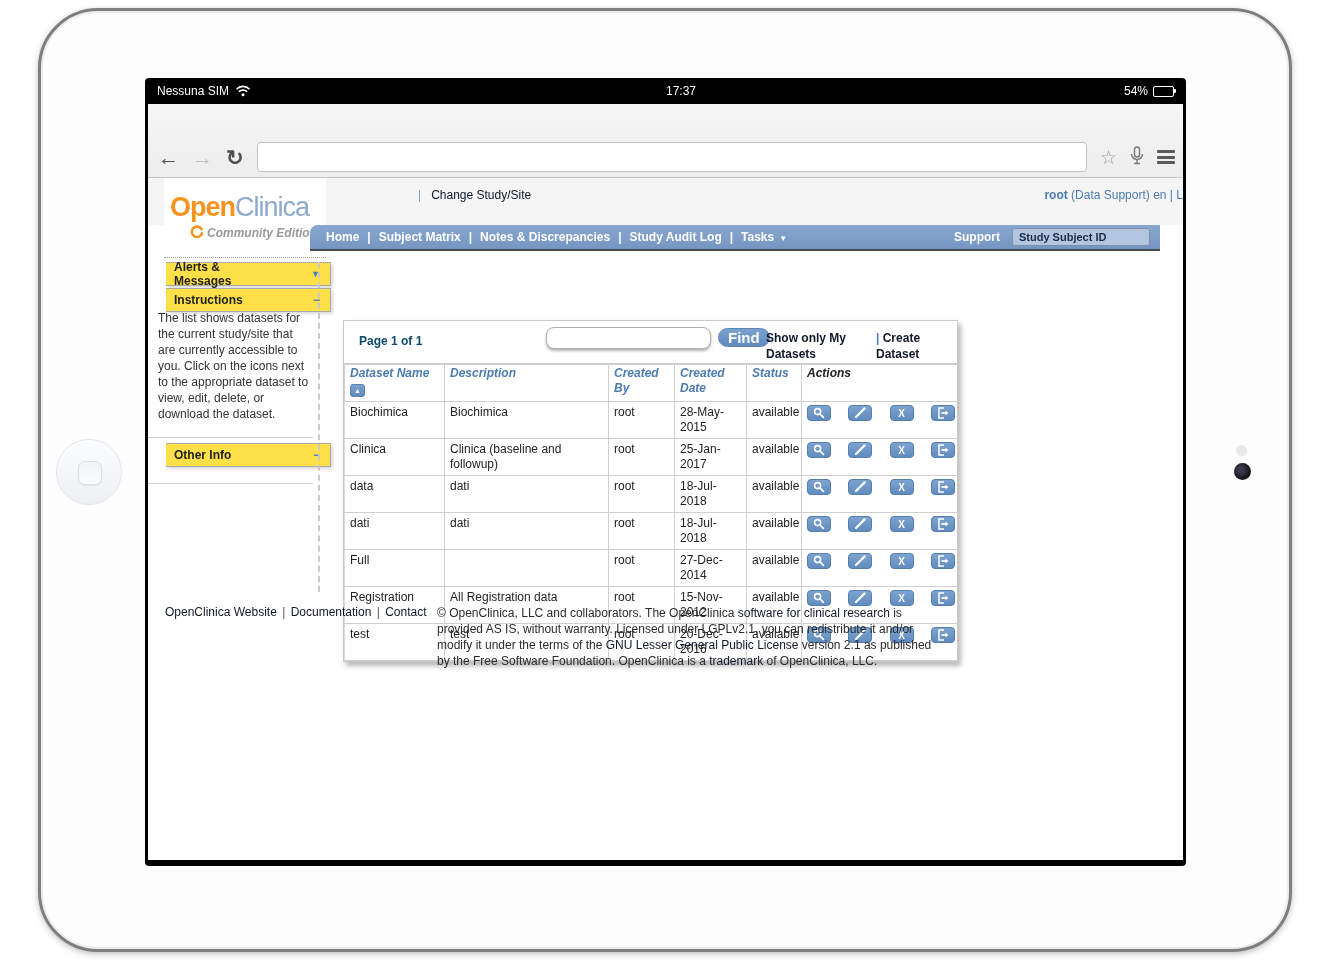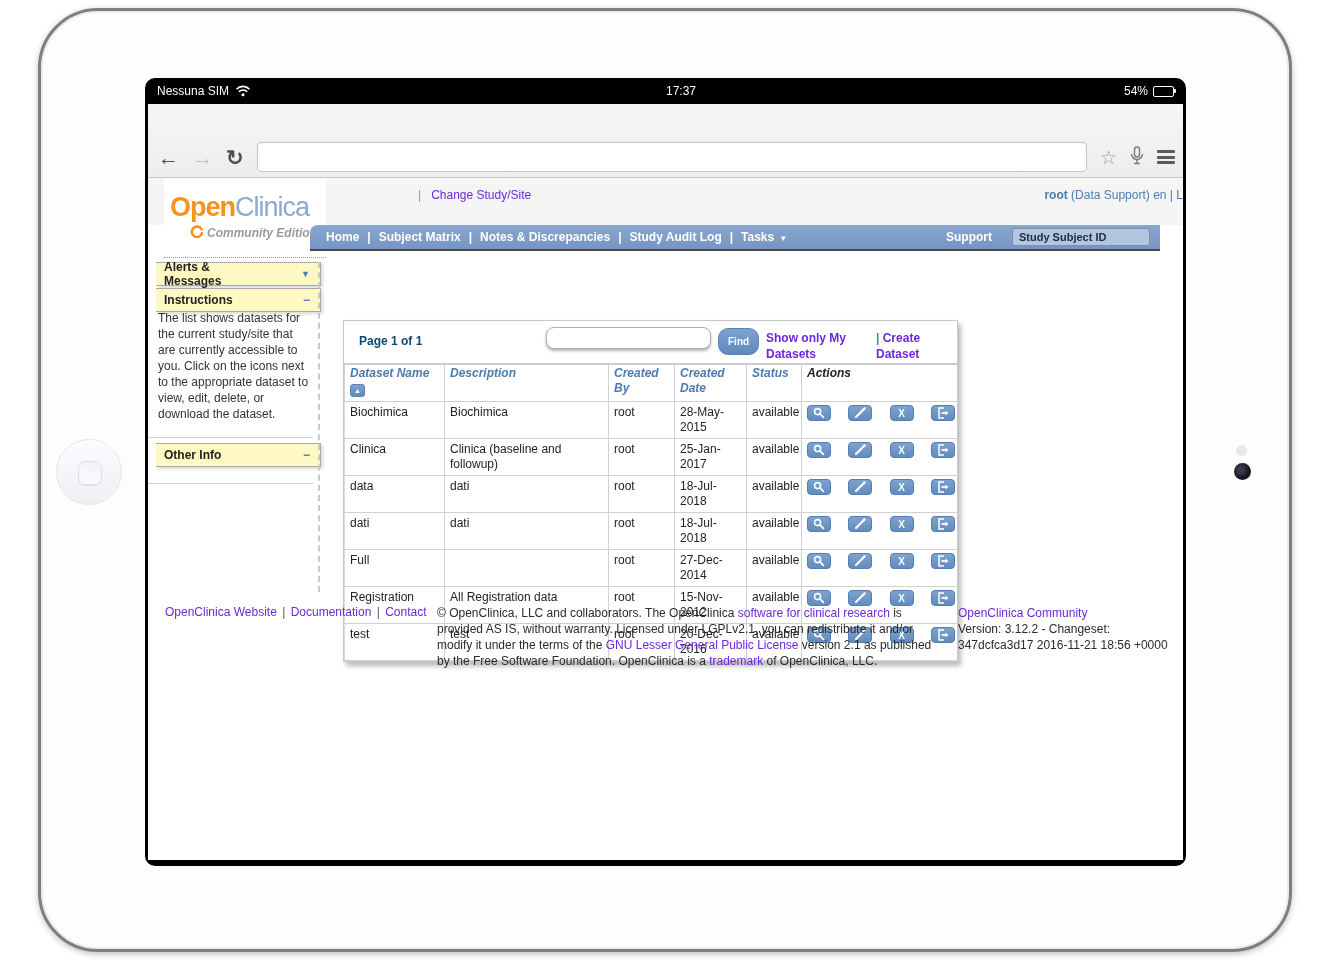--- a/index.html
+++ b/index.html
@@ -17,21 +17,21 @@
   .home-square { position:absolute; left:21px; top:21px; width:24px; height:24px; border-radius:7px;
                  background:linear-gradient(#f2f3f6,#fafbfd); border:1px solid #dddfe4;
                  box-shadow:0 1px 1px rgba(0,0,0,.08); }
   .sensor-dot { position:absolute; left:1236px; top:445px; width:11px; height:11px; border-radius:50%;
                 background:#e9e9e9; }
   .camera-dot { position:absolute; left:1234px; top:463px; width:17px; height:17px; border-radius:50%;
                 background:radial-gradient(circle at 40% 40%, #3a3a4e 0 18%, #15151a 60%); }
 
   
   .screen { position:absolute; left:145px; top:78px; width:1041px; height:788px;
-            background:#000; border-radius:10px; overflow:hidden; }
+            background:#000; border-radius:4px; overflow:hidden; }
 
   
   .statusbar { position:absolute; left:0; top:0; width:100%; height:26px; color:#fff;
                font-size:12px; display:flex; align-items:center; padding:0 12px; }
   .sb-left { display:flex; align-items:center; gap:6px; }
   .sb-center { position:absolute; left:0; right:0; text-align:center; pointer-events:none;padding-left:31px; }
   .sb-right { margin-left:auto; display:flex; align-items:center; gap:5px; }
   .wifi-icon svg { display:block; }
   .battery { width:21px; height:11px; border:1px solid #fff; border-radius:2px; position:relative; padding:1px; }
   .battery-fill { height:100%; background:#fff; border-radius:1px; }
@@ -67,49 +67,49 @@
   .logo-clinica { color:#8da9cc; font-weight:normal; }
   .logo-edition { position:absolute; left:26px; top:47px; font-size:12px; font-style:italic; font-weight:bold; color:#9a9a9a; display:flex; align-items:center; gap:4px; }
 
   .navbar { position:absolute; left:162px; top:47px; width:850px; height:26px;
             background:linear-gradient(#89a6cd,#7596c3); border-radius:8px 0 0 0;
             border-bottom:2px solid #4a4a4a; display:flex; align-items:center;
             color:#fff; font-weight:bold; padding:0 10px 0 16px; }
   .navbar .nav-item { cursor:pointer; white-space:nowrap; }
   .navbar .nav-sep { margin:0 8px; font-weight:bold; }
   .nav-caret { font-size:8px; margin-left:5px; }
-  .nav-right { margin-left:auto; display:flex; align-items:center; gap:20px; }
+  .nav-right { margin-left:auto; display:flex; align-items:center; gap:12px; }
   .subject-input { width:138px; height:18px; background:#b3c6df; border:1px solid #7d8ea8;
                    border-radius:3px; font-size:11px; font-weight:bold; color:#1d2a44; padding:0 6px;
                    font-family:"Liberation Sans", sans-serif; }
 
   
-  .side-box { position:absolute; left:8px; width:165px; height:24px; background:#fef9c3;
+  .side-box { position:absolute; left:18px; width:165px; height:24px; background:#fde047;
               border:1px solid #a9a9a9; border-left:none; box-shadow:2px 2px 3px rgba(0,0,0,.15);
               display:flex; align-items:center; padding:0 10px 0 8px; font-weight:bold; color:#222;gap:32px; }
   .side-box .side-icon { margin-left:auto; color:#4c7cb0; font-weight:bold; }
   .side-box .tri { font-size:9px; }
   .instructions-text { position:absolute; left:0; top:124px; width:168px; padding:8px 6px 10px 10px;
                        color:#333; line-height:16px; }
   .side-divider { position:absolute; left:0; width:165px; border-top:1px solid #cfcfcf; }
   .dashed-col { position:absolute; left:170px; top:84px; height:330px; border-left:2px dashed #c9c9c9; }
 
   
   .tablebox { position:absolute; left:195px; top:142px; width:615px; background:#fff;
               border:1px solid #c9c9c9; box-shadow:3px 4px 5px rgba(0,0,0,.28); }
   .tbox-toolbar { position:relative; height:43px; border-bottom:1px solid #c9c9c9; }
   .page-label { position:absolute; left:15px; top:13px; color:#0c4a6e;font-weight:bold; }
   .search-input { position:absolute; left:202px; top:6px; width:165px; height:22px; background:#fff;
                   border:1px solid #b0b0b0; border-radius:8px; box-shadow:0 2px 3px rgba(0,0,0,.3);
                   padding:0 8px; font-size:12px; font-family:"Liberation Sans", sans-serif; }
-  .find-btn { position:absolute; left:374px; top:7px; height:27px; padding:0 9px;
+  .find-btn { position:absolute; left:374px; top:7px; height:19px; padding:0 9px;
               background:linear-gradient(#7ba3d0,#5f8abc); border:1px solid #5b83b4; border-radius:10px;
-              color:#fff; font-weight:bold; font-size:10px; font-family:"Liberation Sans", sans-serif;
+              color:#fff; font-weight:bold; font-size:15px; font-family:"Liberation Sans", sans-serif;
               cursor:pointer; }
-  .link { color:#6d28d9; cursor:pointer; text-decoration:none; }
+  .link { color:#0f172a; cursor:pointer; text-decoration:none; }
   .show-only { position:absolute; left:422px; top:9px; width:105px; font-weight:bold; line-height:16px; }
   .create-wrap { position:absolute; left:532px; top:9px; width:80px; font-weight:bold; line-height:16px; color:#4c7cb0; }
 
   table.datasets { width:100%; border-collapse:collapse; table-layout:fixed; font-size:12px; }
   table.datasets th, table.datasets td { border:1px solid #d0d0d0; padding:3px 5px; text-align:left;
                   vertical-align:top; overflow:hidden; line-height:15px; }
   table.datasets th { color:#4c7cb0; font-weight:bold; padding-top:1px; vertical-align:top; height:37px;font-style:italic; }
   table.datasets th.actions-col { color:#222; }
   table.datasets td { color:#222; }
   table.datasets tr td { border-left-color:#dcdcdc; }
@@ -501,22 +501,17 @@
         <div class="footer-links">
           <span class="link">OpenClinica Website</span>
           <span>|</span>
           <span class="link">Documentation</span>
           <span>|</span>
           <span class="link">Contact</span>
         </div>
 
         <div class="copyright"><span>© OpenClinica, LLC and collaborators. The OpenClinica </span><span class="link">software for clinical research</span><span> is provided AS IS, without warranty. Licensed under LGPLv2.1, you can redistribute it and/or modify it under the terms of the </span><span class="link">GNU Lesser General Public License</span><span> version 2.1 as published by the Free Software Foundation. OpenClinica is a </span><span class="link">trademark</span><span> of OpenClinica, LLC.</span></div>
 
-        <div class="community">
-          <div class="link">OpenClinica Community</div>
-          <div>Version: 3.12.2 - Changeset:</div>
-          <div>347dcfca3d17 2016-11-21 18:56 +0000</div>
-        </div>
 
       </div>
     </div>
   </div>
 </div>
 
 </body></html>

